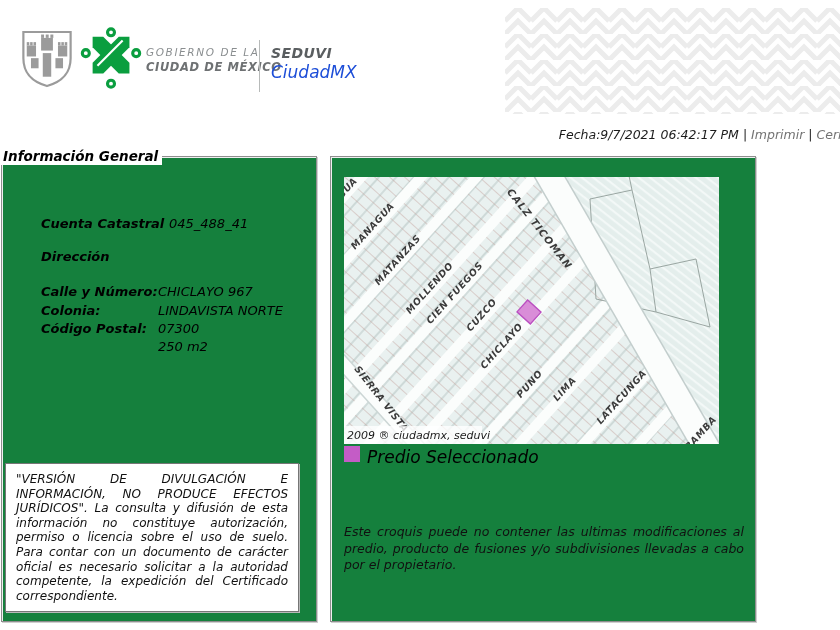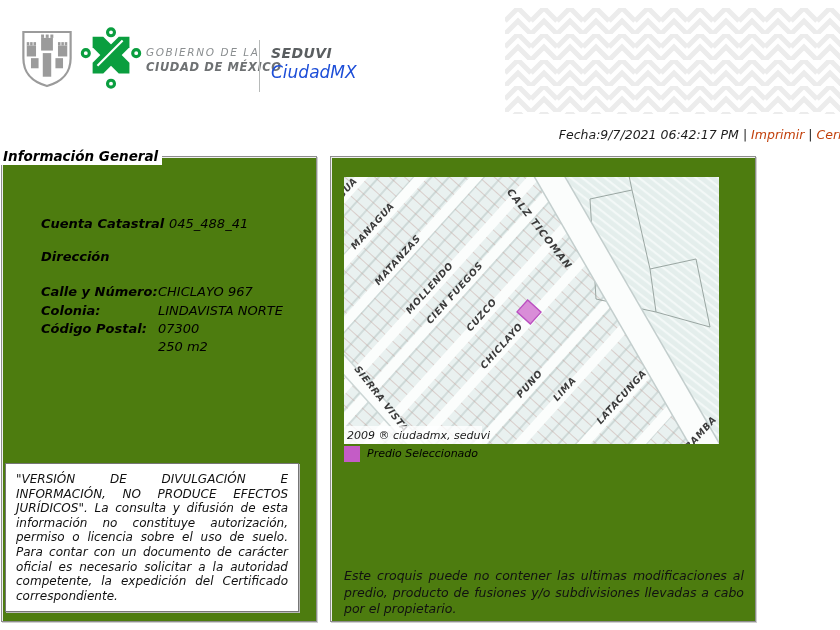--- a/index.html
+++ b/index.html
@@ -10,43 +10,43 @@
   .abs{position:absolute;}
 
   
   .brand-line1{font-size:10.5px;letter-spacing:1.6px;color:#8a8e90;white-space:nowrap;}
   .brand-line2{font-size:11.5px;font-weight:bold;letter-spacing:.6px;color:#6e7173;white-space:nowrap;}
   .divider{width:1px;height:52px;background:#b7bab9;}
   .agency{font-size:14px;font-weight:bold;color:#5a5e60;letter-spacing:.4px;}
   .agency-sub{font-size:17px;color:#1d4ed8;}
 
   .fecha{font-size:12.5px;color:#1c1c1c;white-space:nowrap;}
-  .fecha .lnk{color:#c2410c;text-decoration:none;cursor:pointer;}
+  .fecha .lnk{color:#737373;text-decoration:none;cursor:pointer;}
 
   
   .panel{
-    position:absolute;background:#4d7c0f;border:1px solid #8e8e8e;
+    position:absolute;background:#15803d;border:1px solid #8e8e8e;
     box-shadow:1px 1px 0 #cfcfcf, inset 1px 1px 0 #efefef;
   }
   .panel-legend{
     position:absolute;top:-9px;background:#fff;font-size:13.5px;font-weight:bold;
     white-space:nowrap;padding:0 4px;line-height:17px;
   }
   .lbl{font-size:13px;font-weight:bold;white-space:nowrap;margin-left:32px;}
   .val{font-size:13px;white-space:nowrap;}
   .justify-box{
     font-size:12px;line-height:14.6px;text-align:justify;color:#111;overflow:hidden;
   }
   .inner-box{
     position:absolute;border:1px solid #767676;box-shadow:1px 1px 0 #b9b9b9;
     padding:8px 10px;background:#fff;
   }
-  .note{font-size:12.5px;line-height:16.5px;text-align:justify;color:#111;margin-top:44px;}
+  .note{font-size:12.5px;line-height:16.5px;text-align:justify;color:#111;}
   .legend-swatch{width:16px;height:16px;}
-  .legend-text{font-size:11px;color:#000;}
+  .legend-text{font-size:17px;color:#000;}
 </style>
 </head>
 <body>
 
 <div id="stage">
 
   <svg class="abs" style="left:20px;top:29px" width="54" height="60" viewBox="0 0 64 70">
     <path d="M4 3 H60 V34 C60 53 49 62 32 67 C15 62 4 53 4 34 Z" fill="none" stroke="#9b9b9b" stroke-width="2.6"></path>
     <g fill="#9b9b9b">
       <rect x="8" y="19" width="11" height="13"></rect>

